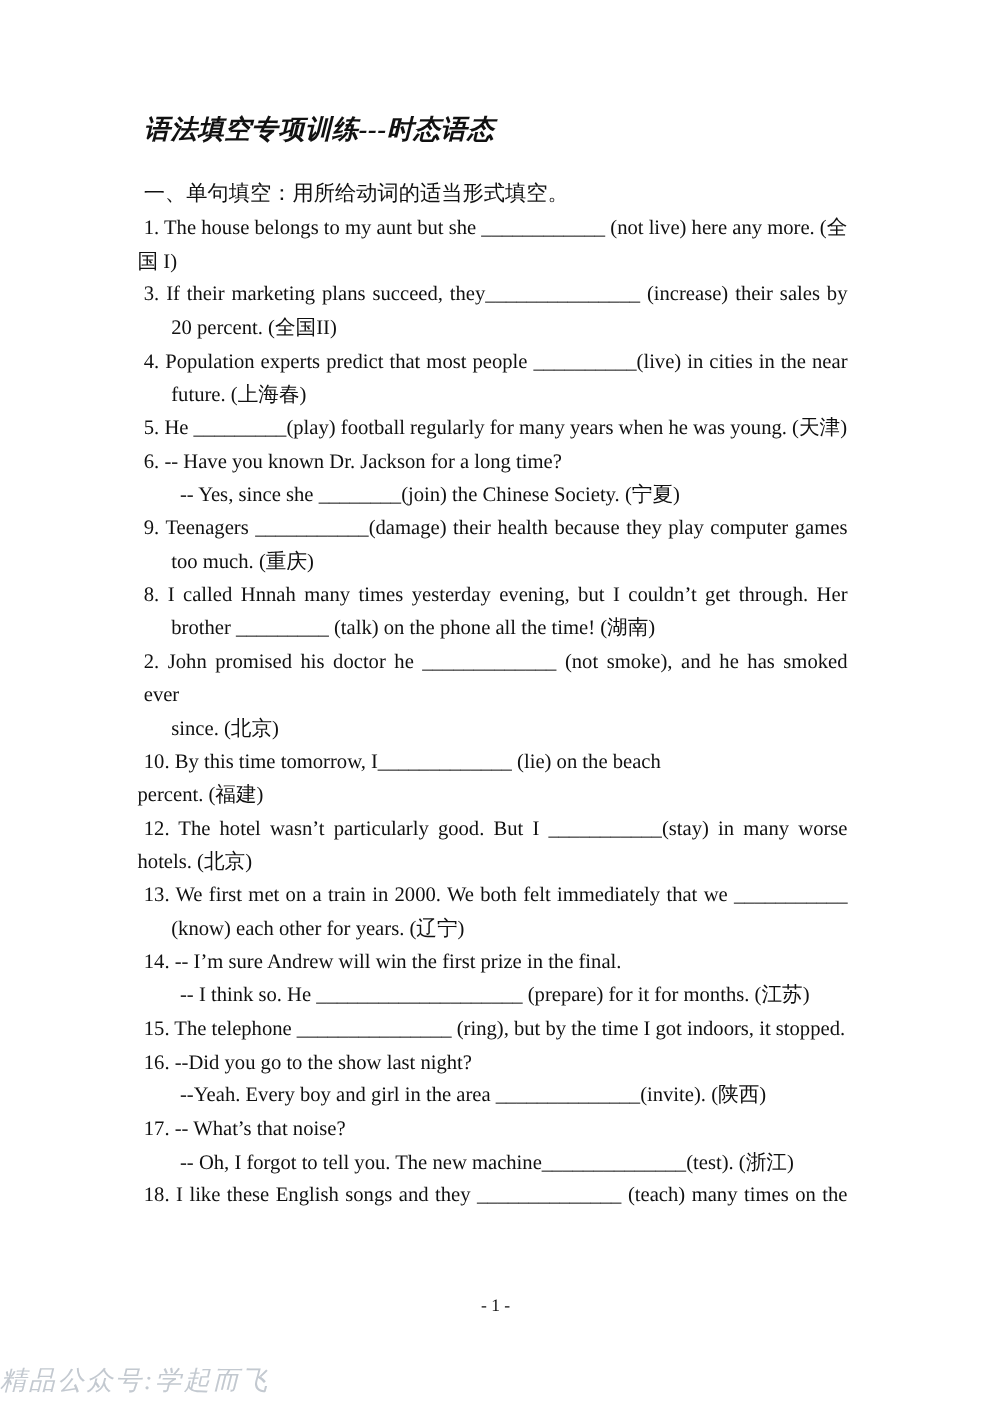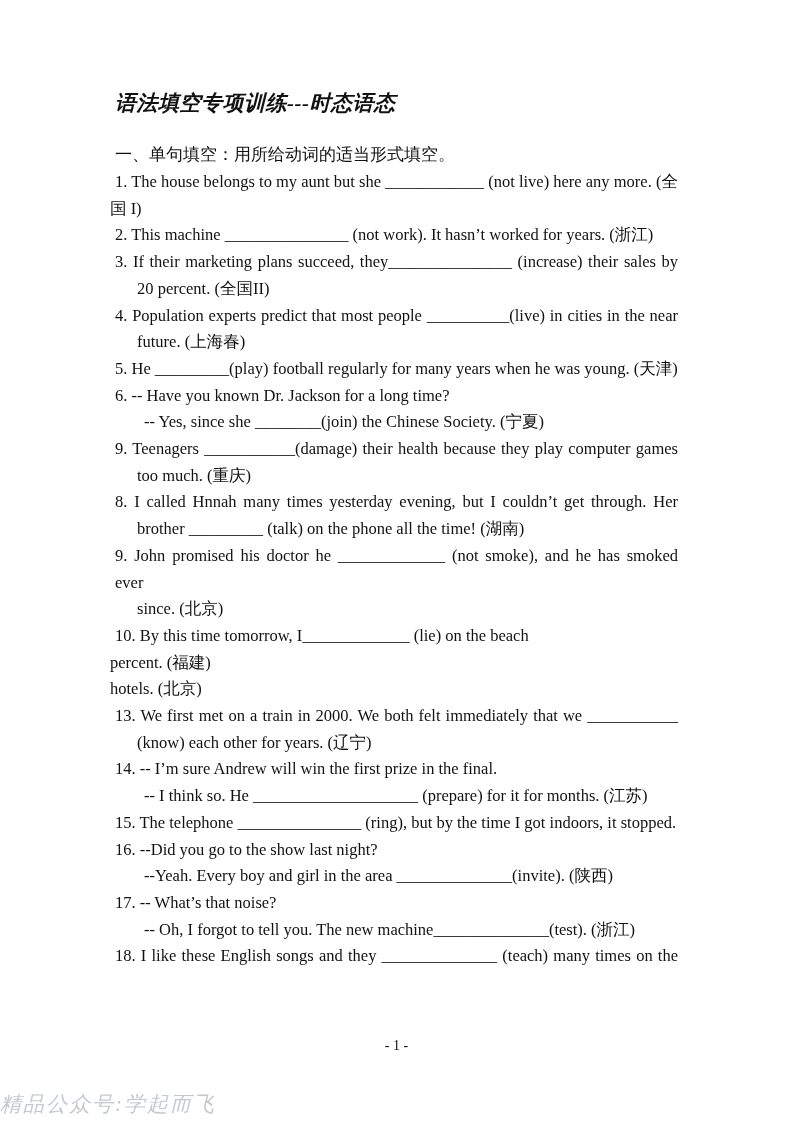--- a/index.html
+++ b/index.html
@@ -77,36 +77,36 @@
 </head>
 <body>
 
 <div class="page">
   <div class="content">
     <div class="doc-title">语法填空专项训练---时态语态</div>
     <div class="section-heading">一、单句填空：用所给动词的适当形式填空。</div>
     <div id="lines">
         <div class="line num">1. The house belongs to my aunt but she ____________ (not live) here any more. (全</div>
         <div class="line cont">国 I)</div>
-        <div class="line num">2. This machine _______________ (not work). It hasn’t worked for years. (浙江)</div>
         <div class="line num j">3. If their marketing plans succeed, they_______________ (increase) their sales by</div>
         <div class="line ind">20 percent. (全国II)</div>
         <div class="line num j">4. Population experts predict that most people __________(live) in cities in the near</div>
         <div class="line ind">future. (上海春)</div>
         <div class="line num">5. He _________(play) football regularly for many years when he was young. (天津)</div>
         <div class="line num">6. -- Have you known Dr. Jackson for a long time?</div>
         <div class="line dlg">-- Yes, since she ________(join) the Chinese Society. (宁夏)</div>
         <div class="line num j">9. Teenagers ___________(damage) their health because they play computer games</div>
         <div class="line ind">too much. (重庆)</div>
         <div class="line num j">8. I called Hnnah many times yesterday evening, but I couldn’t get through. Her</div>
         <div class="line ind">brother _________ (talk) on the phone all the time! (湖南)</div>
-        <div class="line num j">9. John promised his doctor he _____________ (not smoke), and he has smoked ever</div>
+        <div class="line num j">2. John promised his doctor he _____________ (not smoke), and he has smoked ever</div>
         <div class="line ind">since. (北京)</div>
         <div class="line num">10. By this time tomorrow, I_____________ (lie) on the beach</div>
         <div class="line cont">percent. (福建)</div>
+        <div class="line num j">12. The hotel wasn’t particularly good. But I ___________(stay) in many worse</div>
         <div class="line cont">hotels. (北京)</div>
         <div class="line num j">13. We first met on a train in 2000. We both felt immediately that we ___________</div>
         <div class="line ind">(know) each other for years. (辽宁)</div>
         <div class="line num">14. -- I’m sure Andrew will win the first prize in the final.</div>
         <div class="line dlg">-- I think so. He ____________________ (prepare) for it for months. (江苏)</div>
         <div class="line num">15. The telephone _______________ (ring), but by the time I got indoors, it stopped.</div>
         <div class="line num">16. --Did you go to the show last night?</div>
         <div class="line dlg">--Yeah. Every boy and girl in the area ______________(invite). (陕西)</div>
         <div class="line num">17. -- What’s that noise?</div>
         <div class="line dlg">-- Oh, I forgot to tell you. The new machine______________(test). (浙江)</div>

